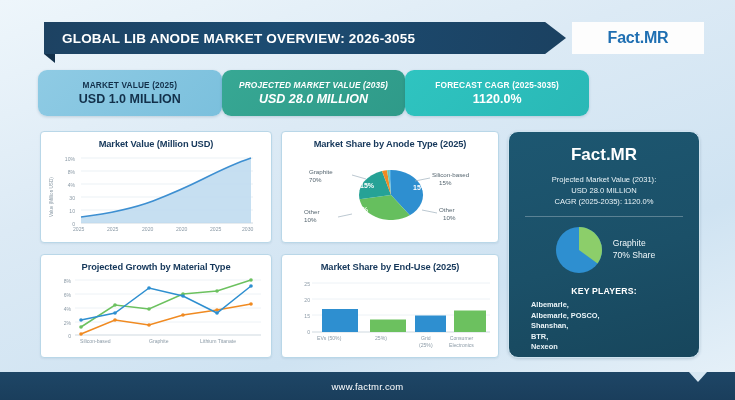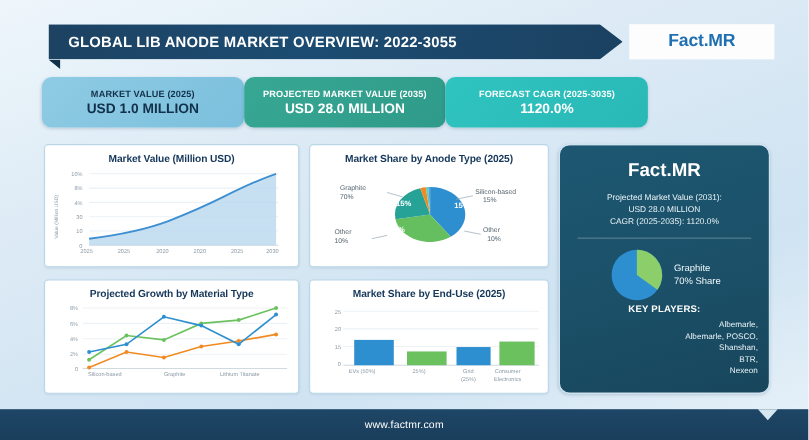--- a/index.html
+++ b/index.html
@@ -58,21 +58,21 @@
   }
   .stat-card .stat-label {
     font-size: 8.3px; font-weight: bold; letter-spacing: 0.15px;
     margin-bottom: 2px; text-align: center;
   }
   .stat-card .stat-value {
     font-size: 12.5px; font-weight: bold; text-align: center;
   }
   .stat-card.c1 { background: linear-gradient(135deg, #8fcbe4 0%, #7bc0dd 100%); }
   .stat-card.c1 .stat-label, .stat-card.c1 .stat-value { color: #12304a; }
-  .stat-card.c2 { background: linear-gradient(135deg, #37a894 0%, #2f9a89 100%); }
+  .stat-card.c2 { background: linear-gradient(135deg, #37a894 0%, #2f9a89 100%); font-style: italic; }
   .stat-card.c2 .stat-label, .stat-card.c2 .stat-value { color: #ffffff; }
   .stat-card.c3 { background: linear-gradient(135deg, #2fc4c0 0%, #29b8b6 100%); }
   .stat-card.c3 .stat-label, .stat-card.c3 .stat-value { color: #ffffff; }
 
   
   .panel {
     position: absolute;
     background: #ffffff;
     border: 1px solid #b9d7e8;
     border-radius: 4px;
@@ -112,22 +112,22 @@
     color: #ffffff;
     text-align: center;
   }
   .sb-logo { font-size: 17px; font-weight: bold; color:#ffffff; margin-top: 4px; }
   .sb-stats { margin-top: 9px; font-size: 7.6px; line-height: 1.45; color: #eaf4f8; }
   .sb-divider { height: 1px; background: rgba(255,255,255,0.28); margin: 9px 6px 0 6px; }
   .sb-seg-title { margin-top: 8px; font-size: 8.6px; font-weight: bold; letter-spacing: 0.2px; }
   .sb-pie-row { display: flex; align-items: center; justify-content: center; gap: 8px; margin-top: 7px; }
   .sb-pie { width: 52px; height: 52px; }
   .sb-pie-legend { font-size: 8.6px; line-height: 1.35; text-align: left; color: #f0f8fb; }
-  .sb-kp-title { font-size: 8.7px; font-weight: bold; letter-spacing: 0.2px; }
-  .sb-kp-list { margin-top: 4px; font-size: 7.4px; line-height: 1.42; text-align: right; padding-left: 12px; color: #eaf4f8; font-weight: normal; }
+  .sb-kp-title { margin-top: 10px; font-size: 8.7px; font-weight: bold; letter-spacing: 0.2px; }
+  .sb-kp-list { margin-top: 4px; font-size: 7.4px; line-height: 1.42; text-align: left; padding-left: 12px; color: #eaf4f8; font-weight: bold; }
 
   
   .footer {
     position: absolute; left: 0; bottom: 0; width: 735px; height: 28px;
     background: linear-gradient(180deg, #1e4666 0%, #1a3e5c 100%);
     display: flex; align-items: center; justify-content: center;
   }
   .footer .foot-text { color: #ffffff; font-size: 9.5px; letter-spacing: 0.2px; }
   .foot-notch {
     position: absolute; right: 28px; top: 0;
@@ -136,21 +136,21 @@
     border-right: 9px solid transparent;
     border-top: 10px solid #d7e7f2;
   }
 </style>
 </head>
 <body>
 
 <div class="header-wrap">
   <div class="banner-tail"></div>
   <div class="title-banner">
-    <span class="title-text">GLOBAL LIB ANODE MARKET OVERVIEW: 2022-3055</span>
+    <span class="title-text">GLOBAL LIB ANODE MARKET OVERVIEW: 2026-3055</span>
   </div>
   <div class="logo-box">
     <span class="logo-text">Fact.MR</span>
   </div>
 </div>
 
 <div class="stats-row">
   <div class="stat-card c1">
     <div class="stat-label">MARKET VALUE (2025)</div>
     <div class="stat-value">USD 1.0 MILLION</div>

